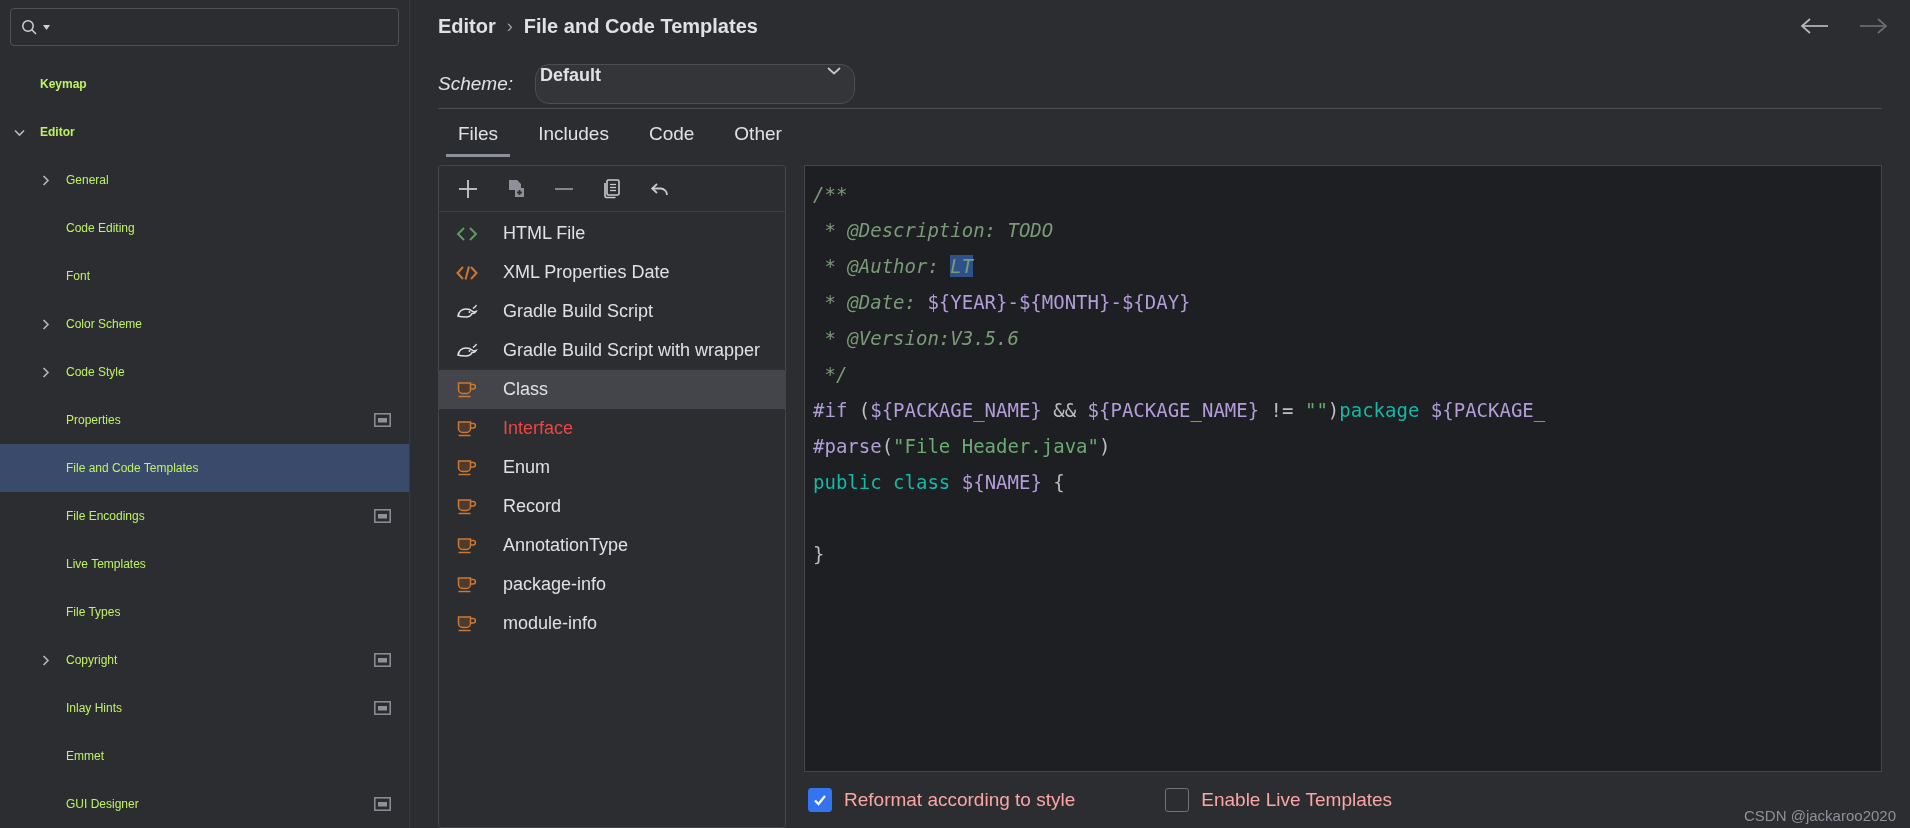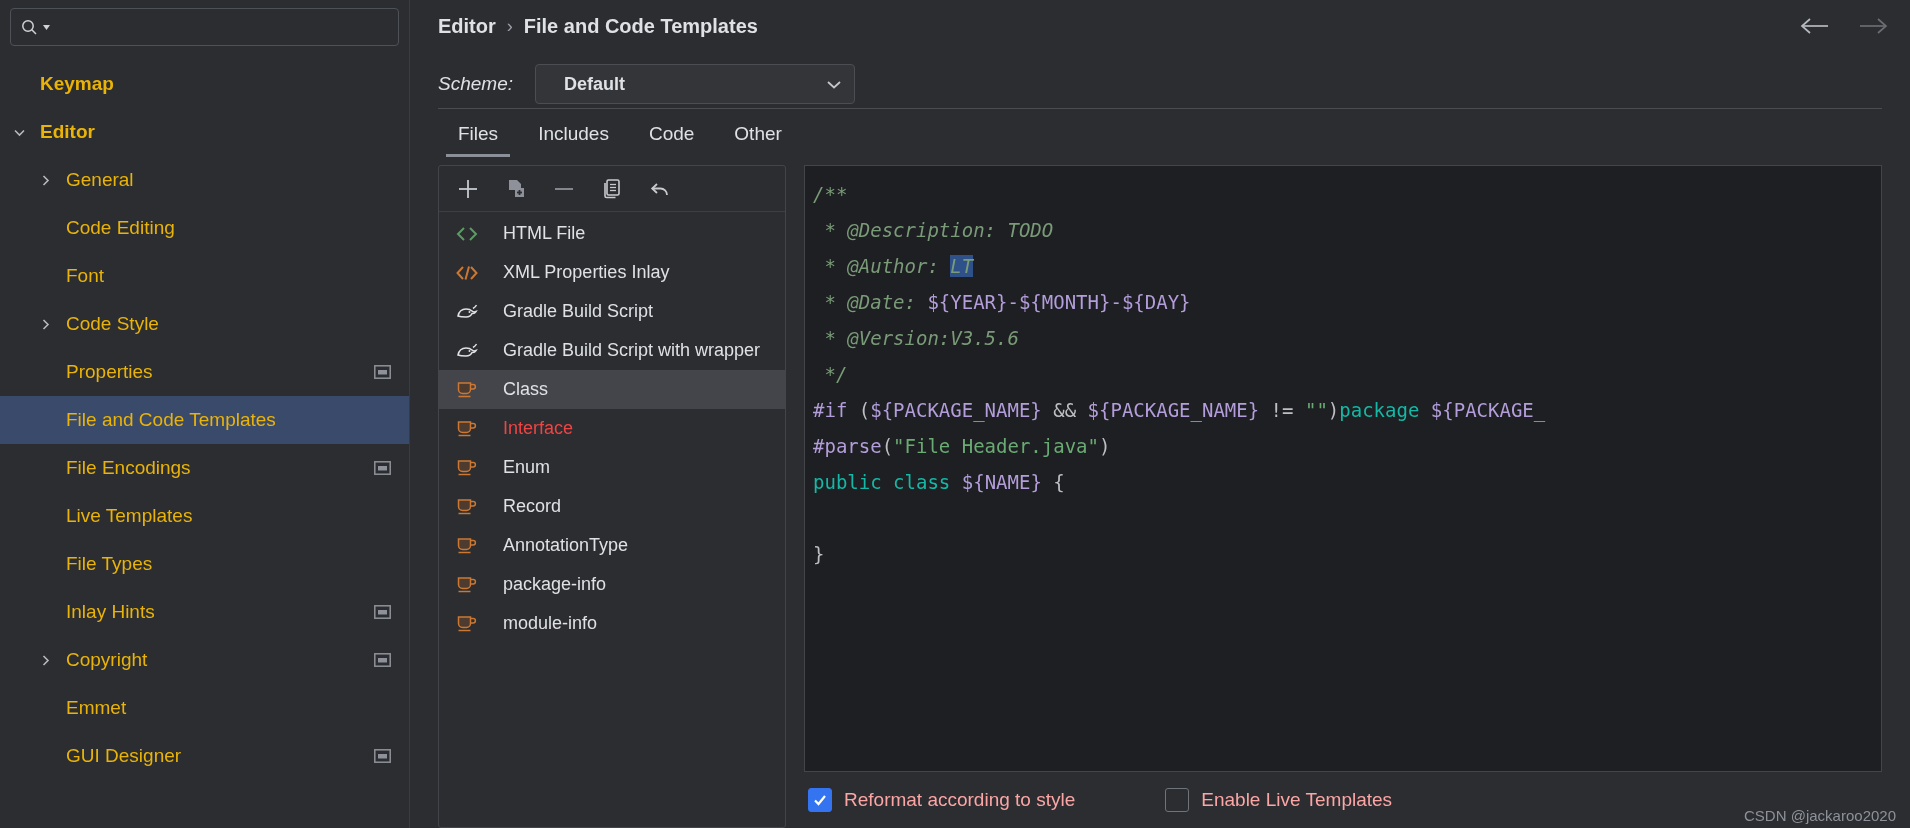--- a/index.html
+++ b/index.html
@@ -34,21 +34,21 @@
     color: #dfe1e5; font-family: "Liberation Sans", sans-serif; font-size: 15px;
   }
   .tree { flex: 1; overflow: hidden; padding-top: 4px; }
   .tree-row {
     height: 48px; display: flex; align-items: center;
     padding-right: 18px; position: relative; cursor: default;
   }
   .tree-row.selected { background: #3a4a6b; }
   .tw { width: 26px; flex: 0 0 26px; display: flex; align-items: center; justify-content: center; }
   .tw svg { display:block; }
-  .tree-label { font-size: 19px; color: #eab308; white-space: nowrap; }
+  .tree-label { font-size: 12px; color: #bef264; white-space: nowrap; }
   .tree-row.bold .tree-label { font-weight: bold; }
   .tree-row.lvl0 .tw { margin-left: 6px; }
   .tree-row.lvl0 .tree-label { margin-left: 8px; }
   .tree-row.lvl1 { padding-left: 32px; }
   .tree-row.lvl1 .tree-label { margin-left: 8px; }
   .proj-badge { margin-left: auto; flex: 0 0 auto; }
   .proj-badge svg { display: block; }
 
   
   .main {
@@ -61,22 +61,22 @@
   }
   .breadcrumb { display: flex; align-items: center; gap: 11px; font-size: 20px; font-weight: bold; color: #dfe1e5; }
   .crumb-sep { color: #9da0a8; font-weight: normal; font-size: 18px; }
   .nav-btns { margin-left: auto; display: flex; align-items: center; gap: 28px; }
   .nav-btns svg { display: block; }
 
   .scheme-row { display: flex; align-items: center; padding: 8px 0 0 28px; height: 56px; flex: 0 0 56px; }
   .scheme-label { font-size: 19px; color: #dfe1e5; font-style: italic; }
   .scheme-select {
     margin-left: 22px; width: 320px; height: 40px;
-    background: #333539; border: 1px solid #4b4d52; border-radius: 4px;
-    display: flex; align-items: center; padding: 0 12px 0 28px;
+    background: #333539; border: 1px solid #4b4d52; border-radius: 14px;
+    display: flex; padding: 0 12px 0 4px;
   }
   .scheme-value { font-size: 18px; font-weight: bold; color: #dfe1e5; }
   .scheme-chev { margin-left: auto; }
   .scheme-chev svg { display:block; }
 
   .tabs-wrap { padding: 0 28px; flex: 0 0 auto; }
   .tabs-sep { height: 1px; background: #4a4c50; margin-bottom: 0px; }
   .tabs { display: flex; align-items: flex-end; height: 48px; gap: 0; }
   .tab {
     font-size: 19px; color: #dfe1e5; padding: 0 20px;
@@ -195,20 +195,28 @@
         <div class="tree-row lvl1">
           <span class="tw"></span>
           <span class="tree-label">Font</span>
         </div>
         <div class="tree-row lvl1">
           <span class="tw">
             <svg width="15" height="15" viewBox="0 0 15 15">
               <polyline points="5.5,3 10,7.5 5.5,12" fill="none" stroke="#b6b9bf" stroke-width="1.6"></polyline>
             </svg>
           </span>
+          <span class="tree-label">Color Scheme</span>
+        </div>
+        <div class="tree-row lvl1">
+          <span class="tw">
+            <svg width="15" height="15" viewBox="0 0 15 15">
+              <polyline points="5.5,3 10,7.5 5.5,12" fill="none" stroke="#b6b9bf" stroke-width="1.6"></polyline>
+            </svg>
+          </span>
           <span class="tree-label">Code Style</span>
         </div>
         <div class="tree-row lvl1">
           <span class="tw"></span>
           <span class="tree-label">Properties</span>
           <span class="proj-badge">
             <svg width="17" height="14" viewBox="0 0 17 14">
               <rect x="0.8" y="0.8" width="15.4" height="12.4" fill="none" stroke="#8e9199" stroke-width="1.5"></rect>
               <rect x="4" y="5" width="9" height="4.5" fill="#8e9199"></rect>
             </svg>
@@ -230,36 +238,36 @@
         </div>
         <div class="tree-row lvl1">
           <span class="tw"></span>
           <span class="tree-label">Live Templates</span>
         </div>
         <div class="tree-row lvl1">
           <span class="tw"></span>
           <span class="tree-label">File Types</span>
         </div>
         <div class="tree-row lvl1">
-          <span class="tw"></span>
-          <span class="tree-label">Inlay Hints</span>
+          <span class="tw">
+            <svg width="15" height="15" viewBox="0 0 15 15">
+              <polyline points="5.5,3 10,7.5 5.5,12" fill="none" stroke="#b6b9bf" stroke-width="1.6"></polyline>
+            </svg>
+          </span>
+          <span class="tree-label">Copyright</span>
           <span class="proj-badge">
             <svg width="17" height="14" viewBox="0 0 17 14">
               <rect x="0.8" y="0.8" width="15.4" height="12.4" fill="none" stroke="#8e9199" stroke-width="1.5"></rect>
               <rect x="4" y="5" width="9" height="4.5" fill="#8e9199"></rect>
             </svg>
           </span>
         </div>
         <div class="tree-row lvl1">
-          <span class="tw">
-            <svg width="15" height="15" viewBox="0 0 15 15">
-              <polyline points="5.5,3 10,7.5 5.5,12" fill="none" stroke="#b6b9bf" stroke-width="1.6"></polyline>
-            </svg>
-          </span>
-          <span class="tree-label">Copyright</span>
+          <span class="tw"></span>
+          <span class="tree-label">Inlay Hints</span>
           <span class="proj-badge">
             <svg width="17" height="14" viewBox="0 0 17 14">
               <rect x="0.8" y="0.8" width="15.4" height="12.4" fill="none" stroke="#8e9199" stroke-width="1.5"></rect>
               <rect x="4" y="5" width="9" height="4.5" fill="#8e9199"></rect>
             </svg>
           </span>
         </div>
         <div class="tree-row lvl1">
           <span class="tw"></span>
           <span class="tree-label">Emmet</span>
@@ -373,21 +381,21 @@
               <span class="file-label">HTML File</span>
             </div>
             <div class="file-row">
               <span class="file-icon">
                 <svg width="24" height="20" viewBox="0 0 24 20">
                   <polyline points="8,4 2.5,10 8,16" fill="none" stroke="#cc7832" stroke-width="2"></polyline>
                   <line x1="14" y1="3.5" x2="10.5" y2="16.5" stroke="#cc7832" stroke-width="2"></line>
                   <polyline points="16,4 21.5,10 16,16" fill="none" stroke="#cc7832" stroke-width="2"></polyline>
                 </svg>
               </span>
-              <span class="file-label">XML Properties Inlay</span>
+              <span class="file-label">XML Properties Date</span>
             </div>
             <div class="file-row">
               <span class="file-icon">
                 <svg width="24" height="20" viewBox="0 0 24 20">
                   <path d="M3 14 q1.5 -7 8 -7 q4 0 6 2 q1.5 1.5 4 0.5 q-1.5 2.5 -4 2 q-1.5 3.5 -6 3.5 q-5.5 0 -8 -1z" fill="none" stroke="#dfe1e5" stroke-width="1.5"></path>
                   <circle cx="14.5" cy="10" r="1" fill="#dfe1e5"></circle>
                   <path d="M18 6.5 q2.5 -1.5 3.5 -3.5" fill="none" stroke="#dfe1e5" stroke-width="1.5"></path>
                 </svg>
               </span>
               <span class="file-label">Gradle Build Script</span>

